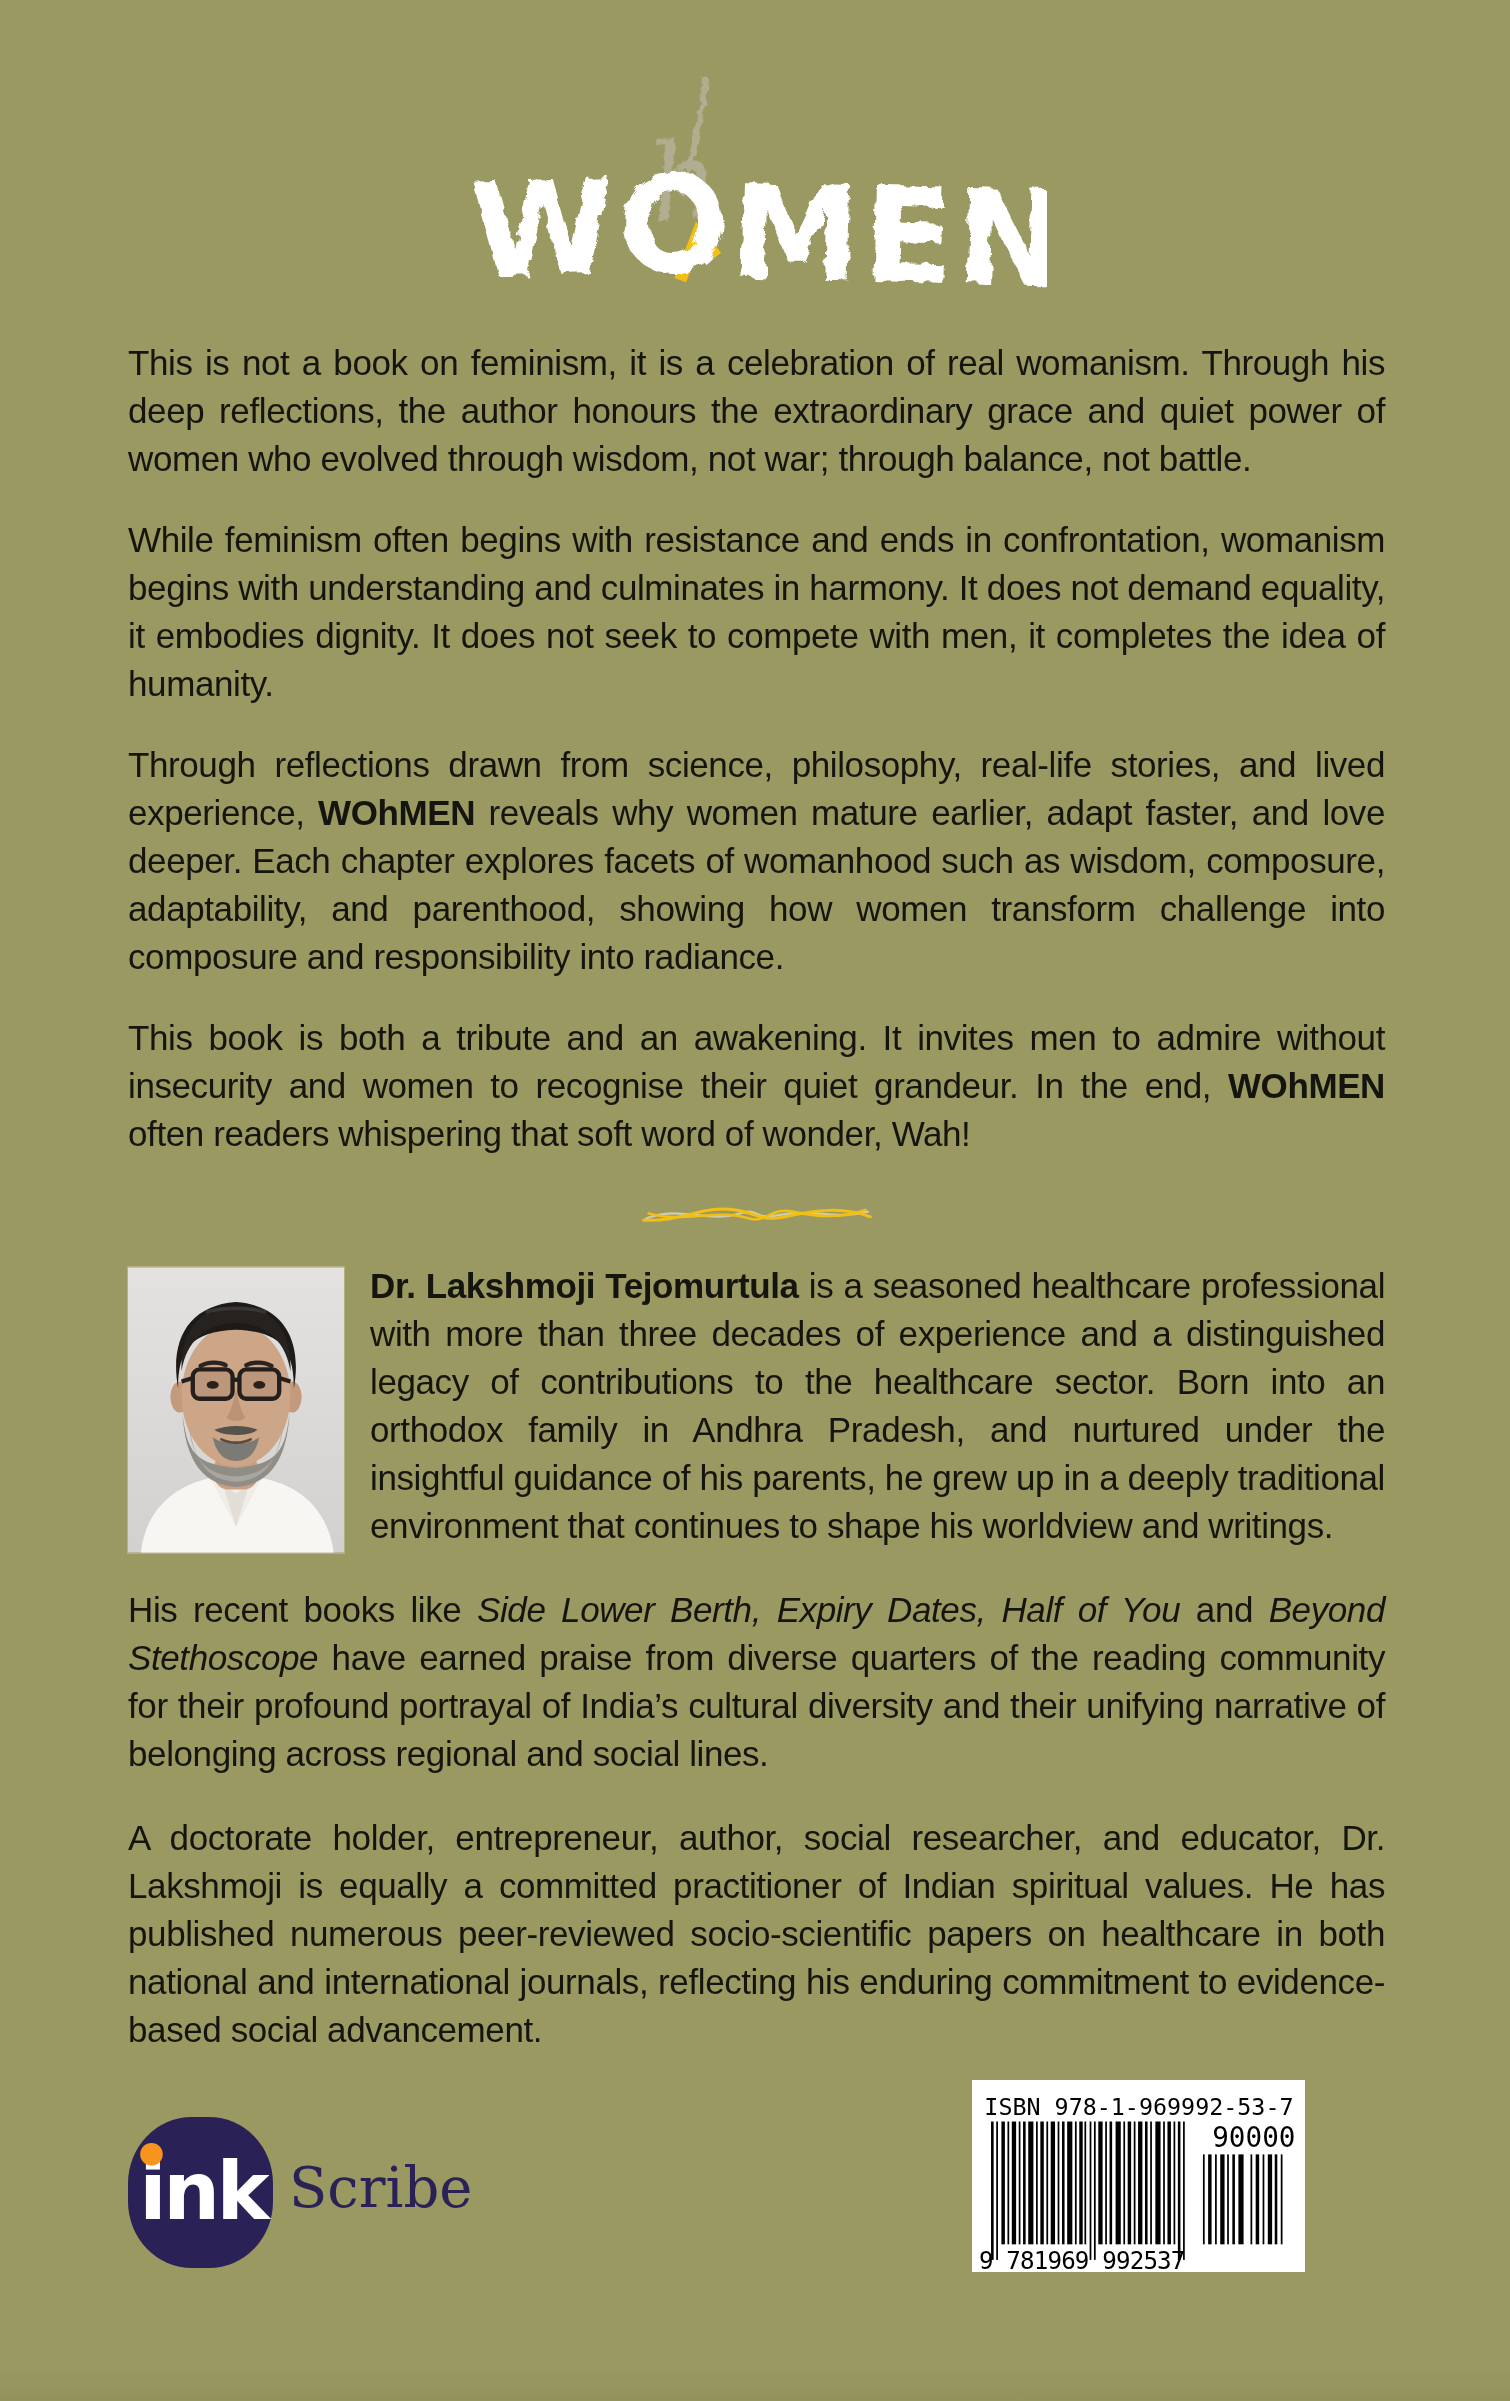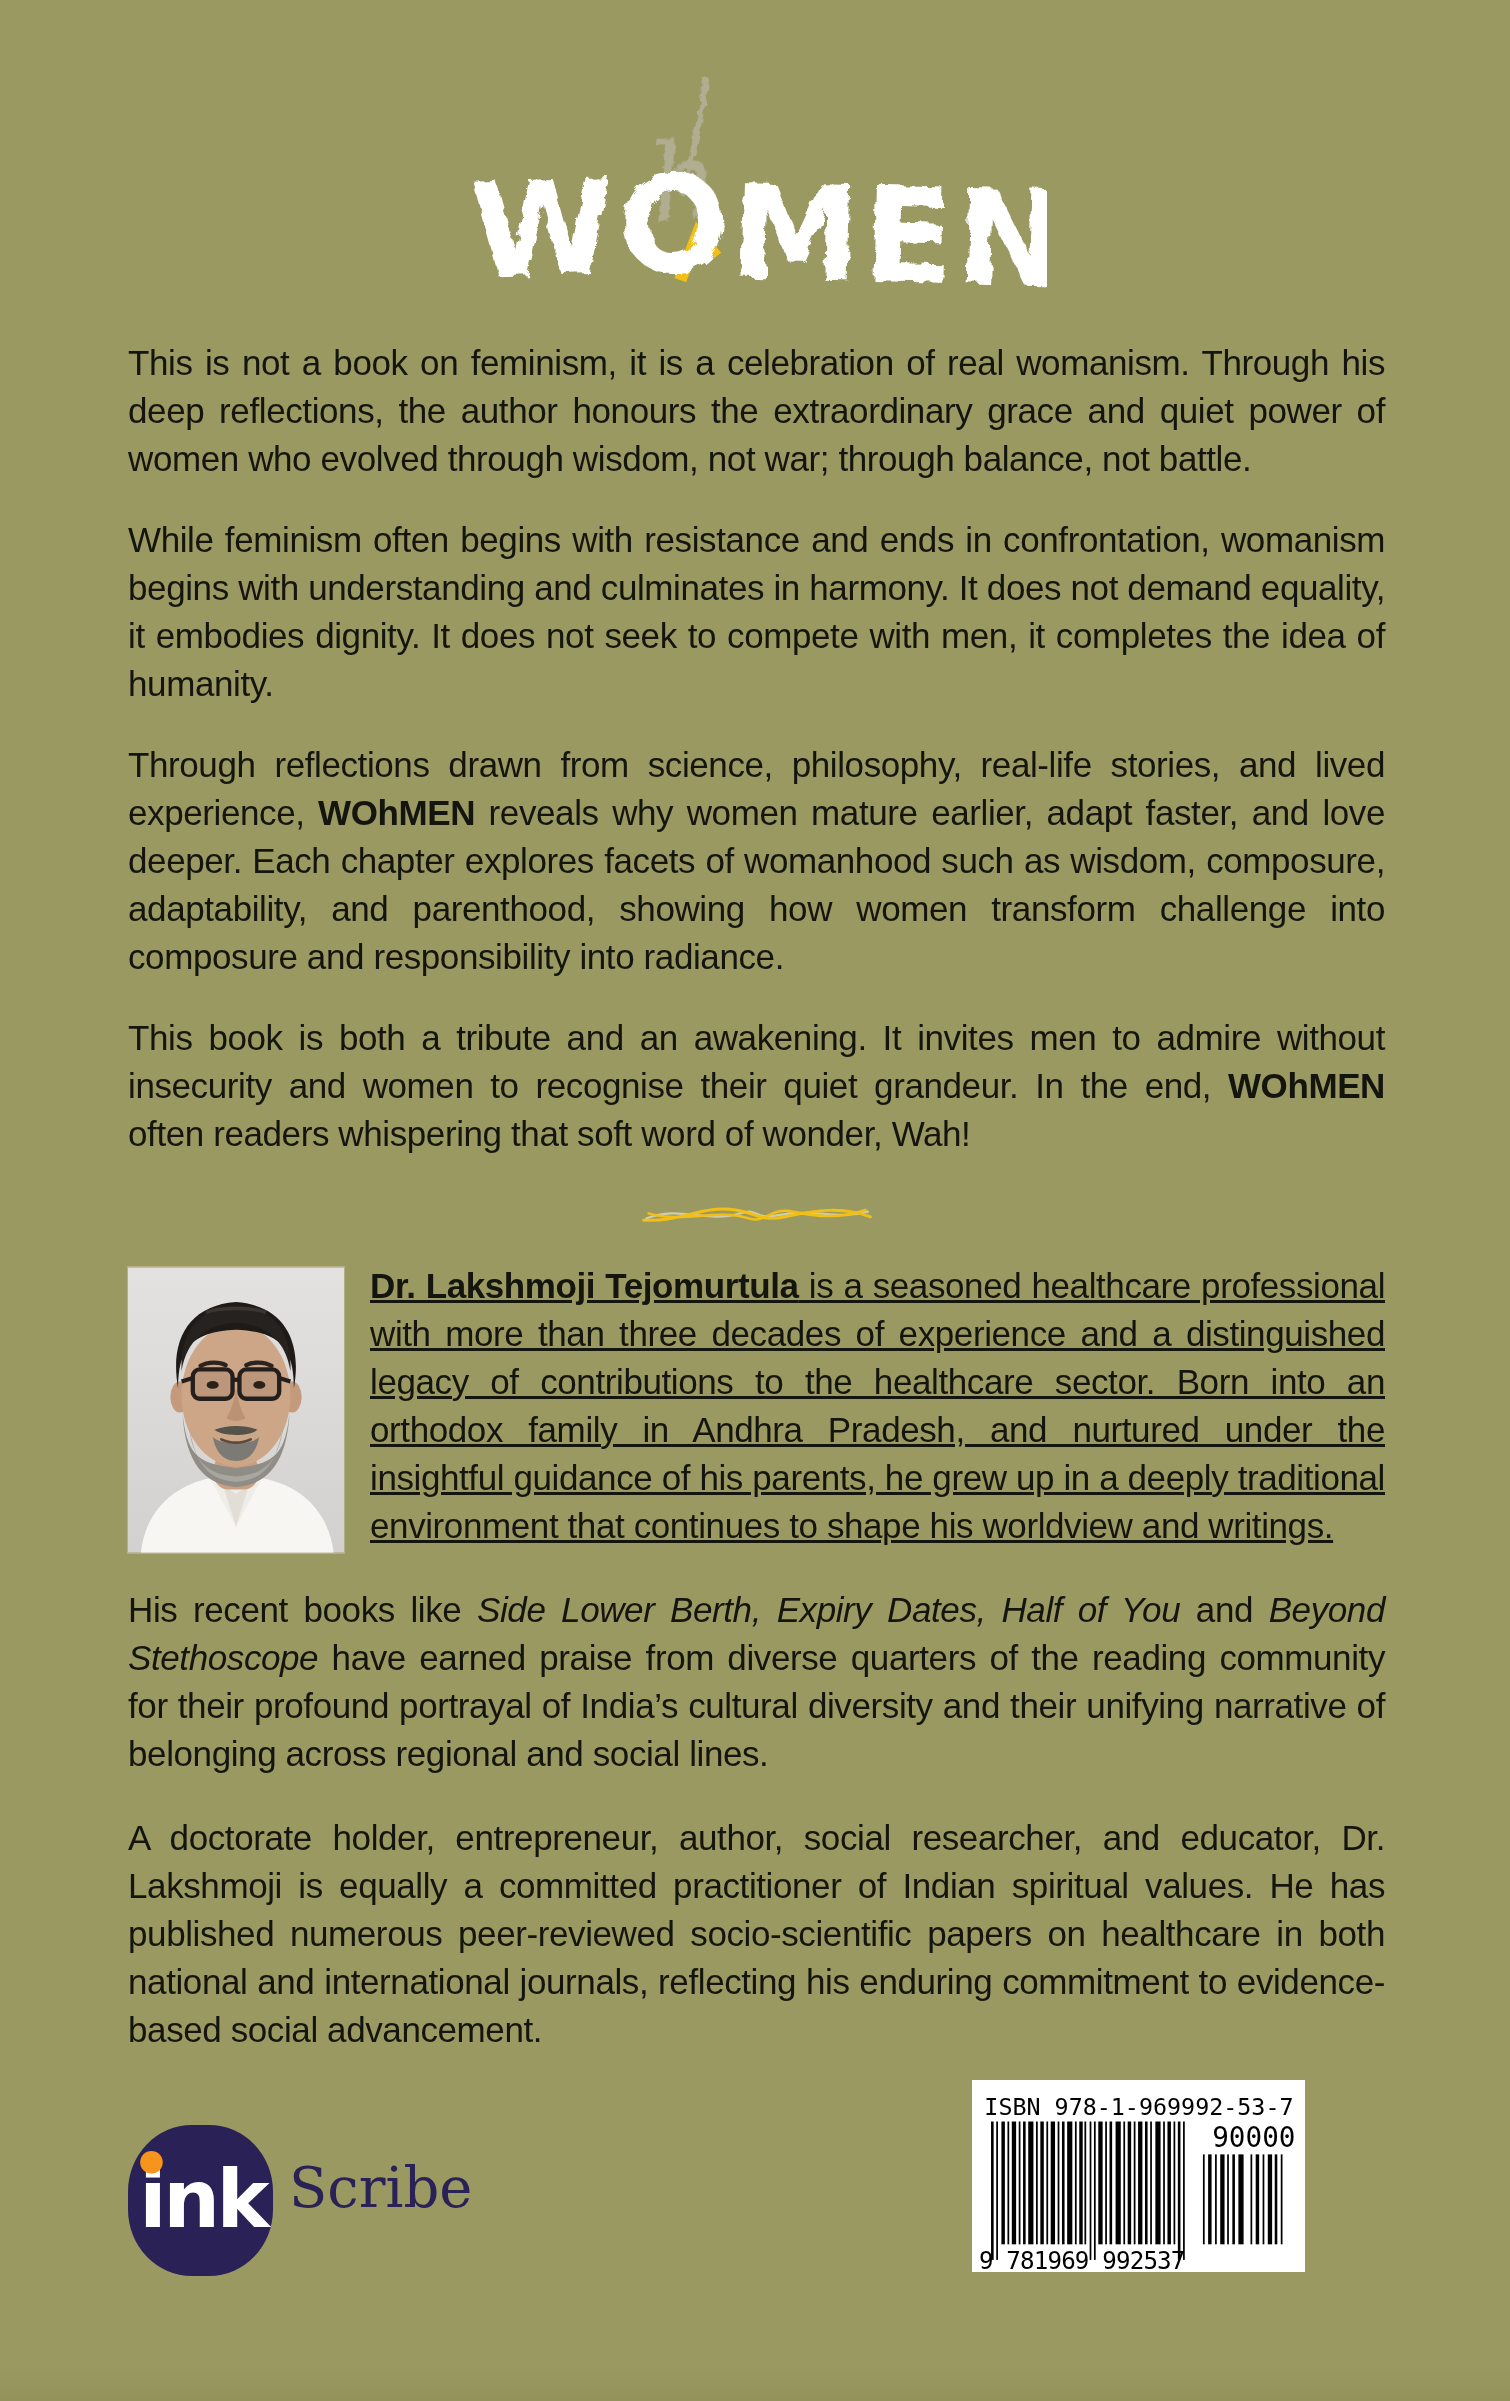--- a/index.html
+++ b/index.html
@@ -21,24 +21,24 @@
   .content p{margin:0 0 33px 0;padding:0;}
   .seg-b{font-weight:bold;}
   .seg-i{font-style:italic;}
   .seg-n{}
   .divider-wrap{width:100%;text-align:center;margin:10.4px 0 22.5px 0;}
   .author-block{margin-top:0;}
   .author-photo{
     float:left;width:216px;height:286px;margin:5.2px 26px 8.7px 0;
     outline:0.9px solid #b3b183;
   }
-  .bio{line-height:48px;text-decoration:underline;}
+  .bio{line-height:48px;}
   .footer-logo{position:absolute;left:128px;top:2113px;height:156px;}
   .squircle{
-    position:absolute;left:0;top:12px;width:145px;height:151px;
+    position:absolute;left:0;top:4px;width:145px;height:151px;
     background:#2a2256;border-radius:44% ;text-align:center;
   }
   .scribe{
     position:absolute;left:161px;top:-3.5px;height:156px;line-height:156px;
     font-family:"DejaVu Serif", serif;
     font-size:56px;color:#2a2256;letter-spacing:0px;
   }
   .barcode-box{
     position:absolute;left:972px;top:2080px;width:333px;height:192px;
     background:#ffffff;

